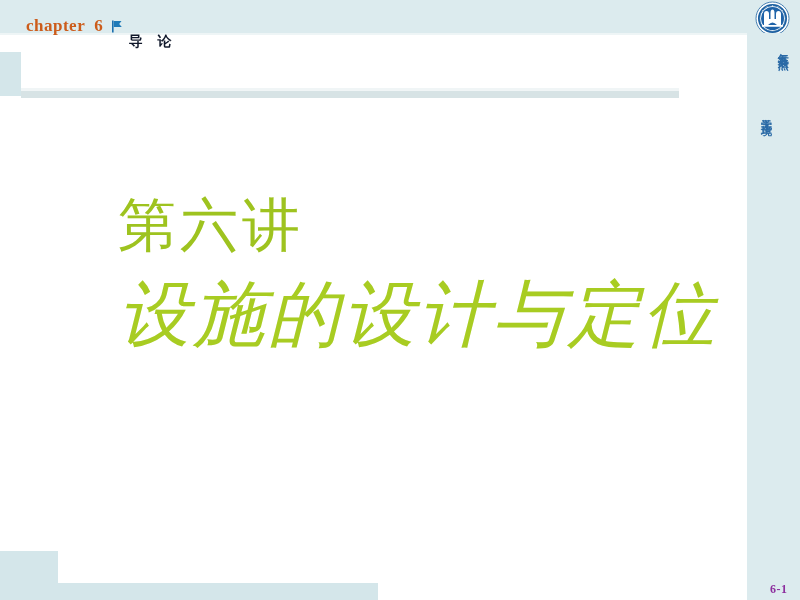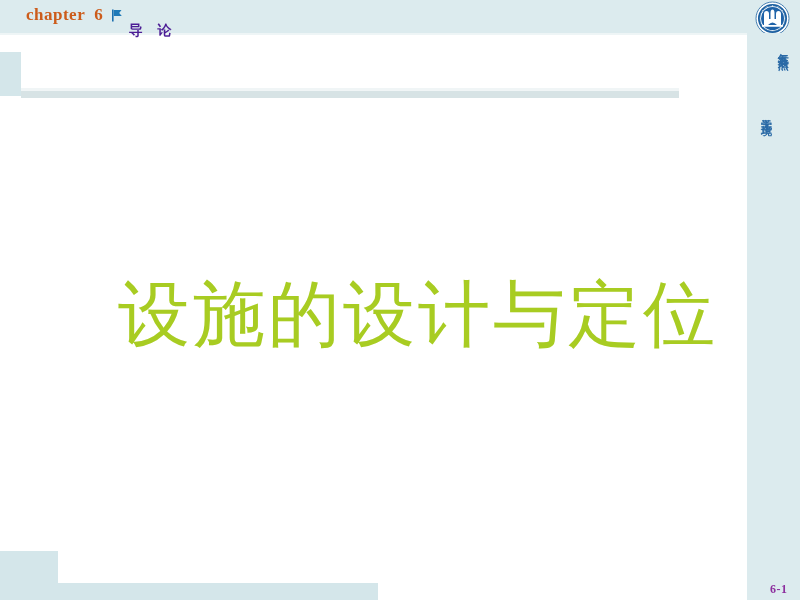--- a/index.html
+++ b/index.html
@@ -36,21 +36,21 @@
     position: absolute;
     left: 0; top: 33px;
     width: 800px;
     height: 2px;
     background: #eef5f6;
   }
 
   .header-title {
     position: absolute;
     left: 26px;
-    top: 4px;
+    top: 15px;
     height: 22px;
     display: flex;
     align-items: center;
     white-space: nowrap;
   }
   .chapter-word {
     font-family: "Liberation Serif", "DejaVu Serif", serif;
     font-weight: bold;
     font-size: 17px;
     color: #cc5c1b;
@@ -66,21 +66,21 @@
   .flag-icon {
     margin-left: 9px;
     margin-right: 6px;
     display: inline-flex;
     align-items: center;
   }
   .header-cn {
     font-family: "DejaVu Sans", sans-serif;
     font-size: 14px;
     font-weight: bold;
-    color: #4c1d95;
+    color: #0f172a;
     letter-spacing: 5px;
     margin-top: 32px;
   }
 
   
   .right-rail {
     position: absolute;
     left: 747px;
     top: 33px;
     width: 53px;
@@ -180,20 +180,21 @@
     position: absolute;
     left: 118px;
     top: 278px;
     font-family: "DejaVu Sans", sans-serif;
     font-size: 72px;
     font-weight: 400;
     color: #a8cc22;
     letter-spacing: 3px;
     line-height: 1;
     white-space: nowrap;
+    font-style: italic;
   }
 
   
   .page-number {
     position: absolute;
     left: 770px;
     top: 582px;
     font-family: "Liberation Serif", "DejaVu Serif", serif;
     font-size: 12px;
     font-weight: bold;
@@ -249,17 +250,18 @@
     <span class="motto-col second">学无止境</span>
   </div>
 
   <div class="tl-square"></div>
   <div class="divider-bar-hl"></div>
   <div class="divider-bar"></div>
 
   <div class="bl-square"></div>
   <div class="bottom-band"></div>
 
+  <div class="title-small">第六讲</div>
   <div class="title-main">设施的设计与定位</div>
 
   <div class="page-number">6-1</div>
 
 </div>
 
 </body></html>

